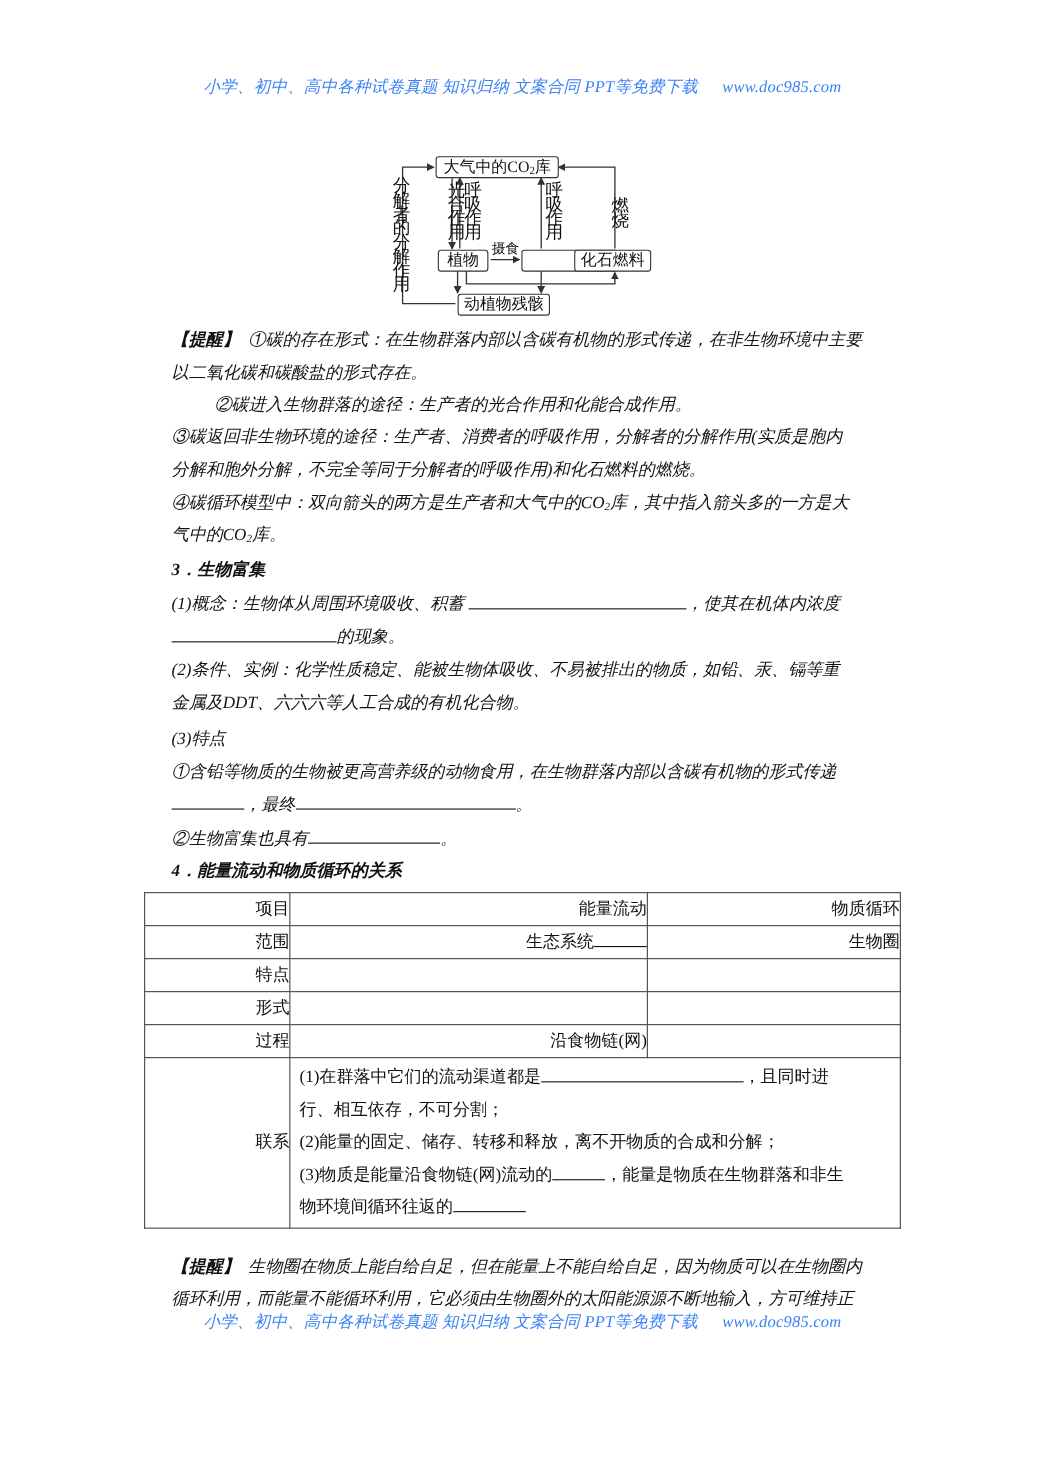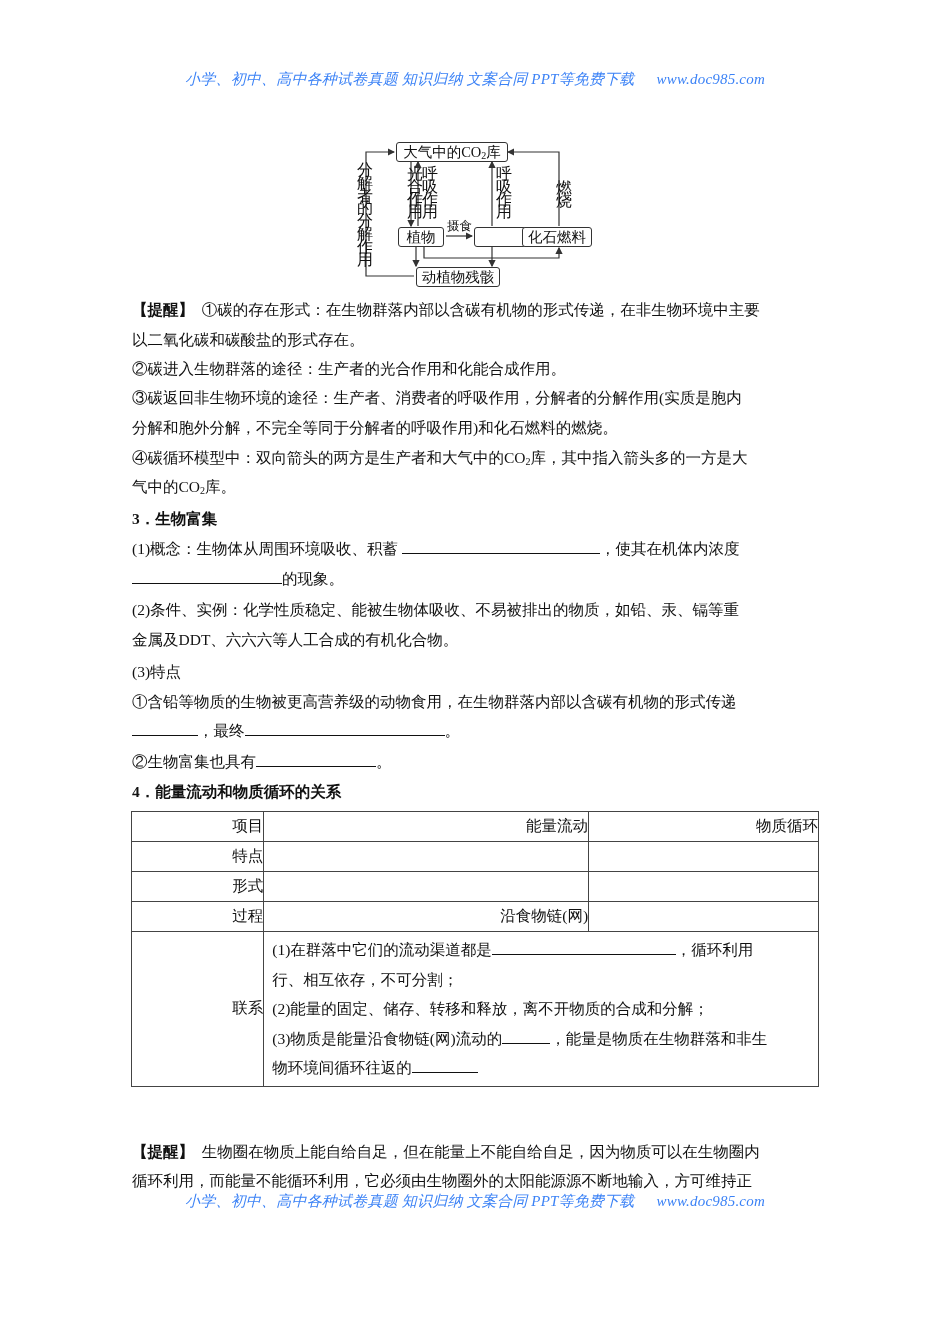--- a/index.html
+++ b/index.html
@@ -7,22 +7,22 @@
     width: 950px; height: 1344px; background: #ffffff; position: relative;
     font-family: "Liberation Serif", "DejaVu Serif", serif; color: #111;
     overflow: hidden;
   }
   .hdr {
     position: absolute; left: 0; width: 950px; text-align: center;
     font-size: 15px; letter-spacing: 0.2px; color: #3b82f6; font-style: italic;
   }
   .hdr .url { margin-left: 22px; }
   .line {
-    position: absolute; left: 132px; width: 680px; font-size: 15.5px;
-    line-height: 20px; white-space: nowrap;
+    position: absolute; left: 156px; width: 680px; font-size: 15.5px;
+    line-height: 20px; white-space: nowrap; font-style: italic;
   }
   .b { font-weight: bold; }
   .blank { display: inline-block; border-bottom: 1px solid #111; height: 14px; vertical-align: baseline; }
   sub { font-size: 10px; vertical-align: -2px; }
 
   
   .diagram { position: absolute; left: 358px; top: 138px; width: 240px; height: 150px; }
   .box {
     position: absolute; border: 1.3px solid #333; border-radius: 3px; background: #fff;
     font-size: 14.5px; text-align: center; line-height: 18px; white-space: nowrap;
@@ -91,21 +91,21 @@
   <div class="vlabel" style="left:-1px;top:26px;">分解者的分解作用</div>
   <div class="vlabel" style="left:39px;top:30px;margin-left:10px;">光合作用</div>
   <div class="vlabel" style="left:64px;top:30px;">呼吸作用</div>
   <div class="vlabel" style="left:138px;top:30px;">呼吸作用</div>
   <div class="vlabel" style="left:198px;top:44px;">燃烧</div>
   <div class="hlabel" style="left:89px;top:80px;">摄食</div>
 </div>
 
 <div class="line" style="top:300px;"><span class="b">【提醒】</span>&nbsp;&nbsp;<span>①碳的存在形式：在生物群落内部以含碳有机物的形式传递，在非生物环境中主要</span></div>
 <div class="line" style="top:330px;">以二氧化碳和碳酸盐的形式存在。</div>
-<div class="line" style="top:359px;">②碳进入生物群落的途径：生产者的光合作用和化能合成作用。</div>
+<div class="line" style="top:359px;margin-left:39px;">②碳进入生物群落的途径：生产者的光合作用和化能合成作用。</div>
 <div class="line" style="top:388px;">③碳返回非生物环境的途径：生产者、消费者的呼吸作用，分解者的分解作用(实质是胞内</div>
 <div class="line" style="top:418px;">分解和胞外分解，不完全等同于分解者的呼吸作用)和化石燃料的燃烧。</div>
 <div class="line" style="top:448px;"><span>④碳循环模型中：双向箭头的两方是生产者和大气中的CO</span><sub>2</sub><span>库，其中指入箭头多的一方是大</span></div>
 <div class="line" style="top:477px;"><span>气中的CO</span><sub>2</sub><span>库。</span></div>
 
 <div class="line b" style="top:509px;">3．生物富集</div>
 <div class="line" style="top:539px;"><span>(1)概念：生物体从周围环境吸收、积蓄</span>&nbsp;<span class="blank" style="width:198px;"></span><span>，使其在机体内浓度</span></div>
 <div class="line" style="top:569px;"><span class="blank" style="width:150px;"></span><span>的现象。</span></div>
 <div class="line" style="top:600px;">(2)条件、实例：化学性质稳定、能被生物体吸收、不易被排出的物质，如铅、汞、镉等重</div>
 <div class="line" style="top:630px;">金属及DDT、六六六等人工合成的有机化合物。</div>
@@ -122,38 +122,43 @@
       <col style="width:325px">
       <col style="width:230px">
     </colgroup>
   <tbody>
       <tr class="r">
     <td class="c">项目</td>
     <td class="c">能量流动</td>
     <td class="c">物质循环</td>
   </tr>
   <tr class="r">
+    <td class="c">范围</td>
+    <td class="c"><span>生态系统</span><span class="blank" style="width:48px;"></span></td>
+    <td class="c">生物圈</td>
+  </tr>
+  <tr class="r">
     <td class="c">特点</td>
     <td class="c"></td>
     <td class="c"></td>
   </tr>
   <tr class="r">
     <td class="c">形式</td>
     <td class="c"></td>
     <td class="c"></td>
   </tr>
   <tr class="r">
     <td class="c">过程</td>
     <td class="c">沿食物链(网)</td>
     <td class="c"></td>
   </tr>
   <tr>
     <td class="c">联系</td>
     <td colspan="2" class="rel-text">
-      <div><span>(1)在群落中它们的流动渠道都是</span><span class="blank" style="width:184px;"></span><span>，循环利用</span></div>
+      <div><span>(1)在群落中它们的流动渠道都是</span><span class="blank" style="width:184px;"></span><span>，且同时进</span></div>
       <div>行、相互依存，不可分割；</div>
       <div>(2)能量的固定、储存、转移和释放，离不开物质的合成和分解；</div>
       <div><span>(3)物质是能量沿食物链(网)流动的</span><span class="blank" style="width:48px;"></span><span>，能量是物质在生物群落和非生</span></div>
       <div><span>物环境间循环往返的</span><span class="blank" style="width:66px;"></span></div>
     </td>
   </tr>
 </tbody>
   </table>
 
 <div class="line" style="top:1142px;"><span class="b">【提醒】</span>&nbsp;&nbsp;<span>生物圈在物质上能自给自足，但在能量上不能自给自足，因为物质可以在生物圈内</span></div>

